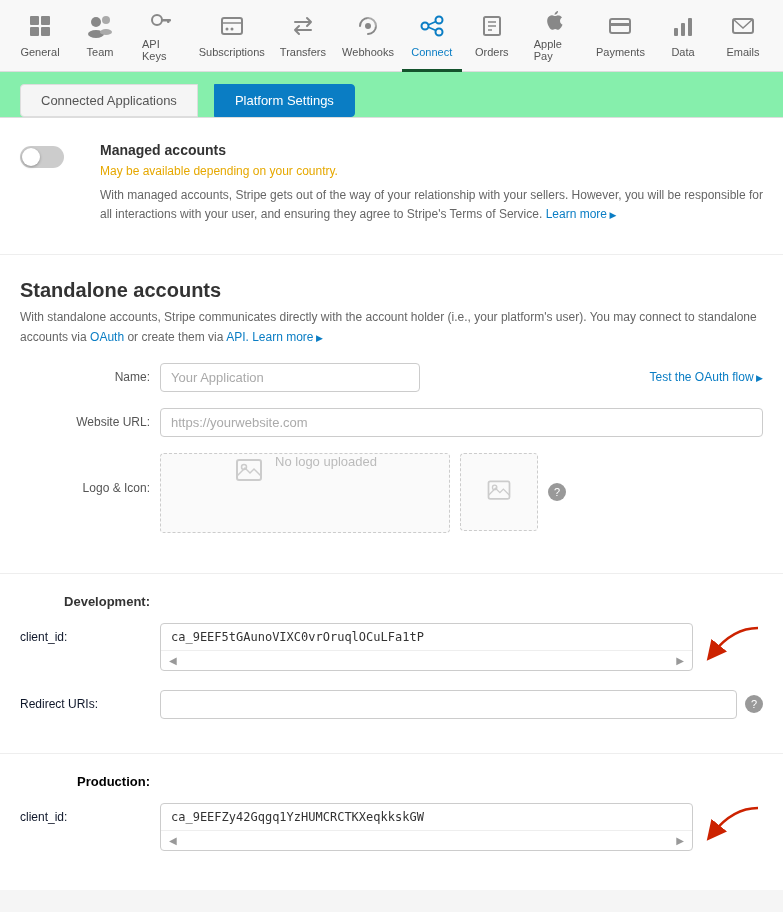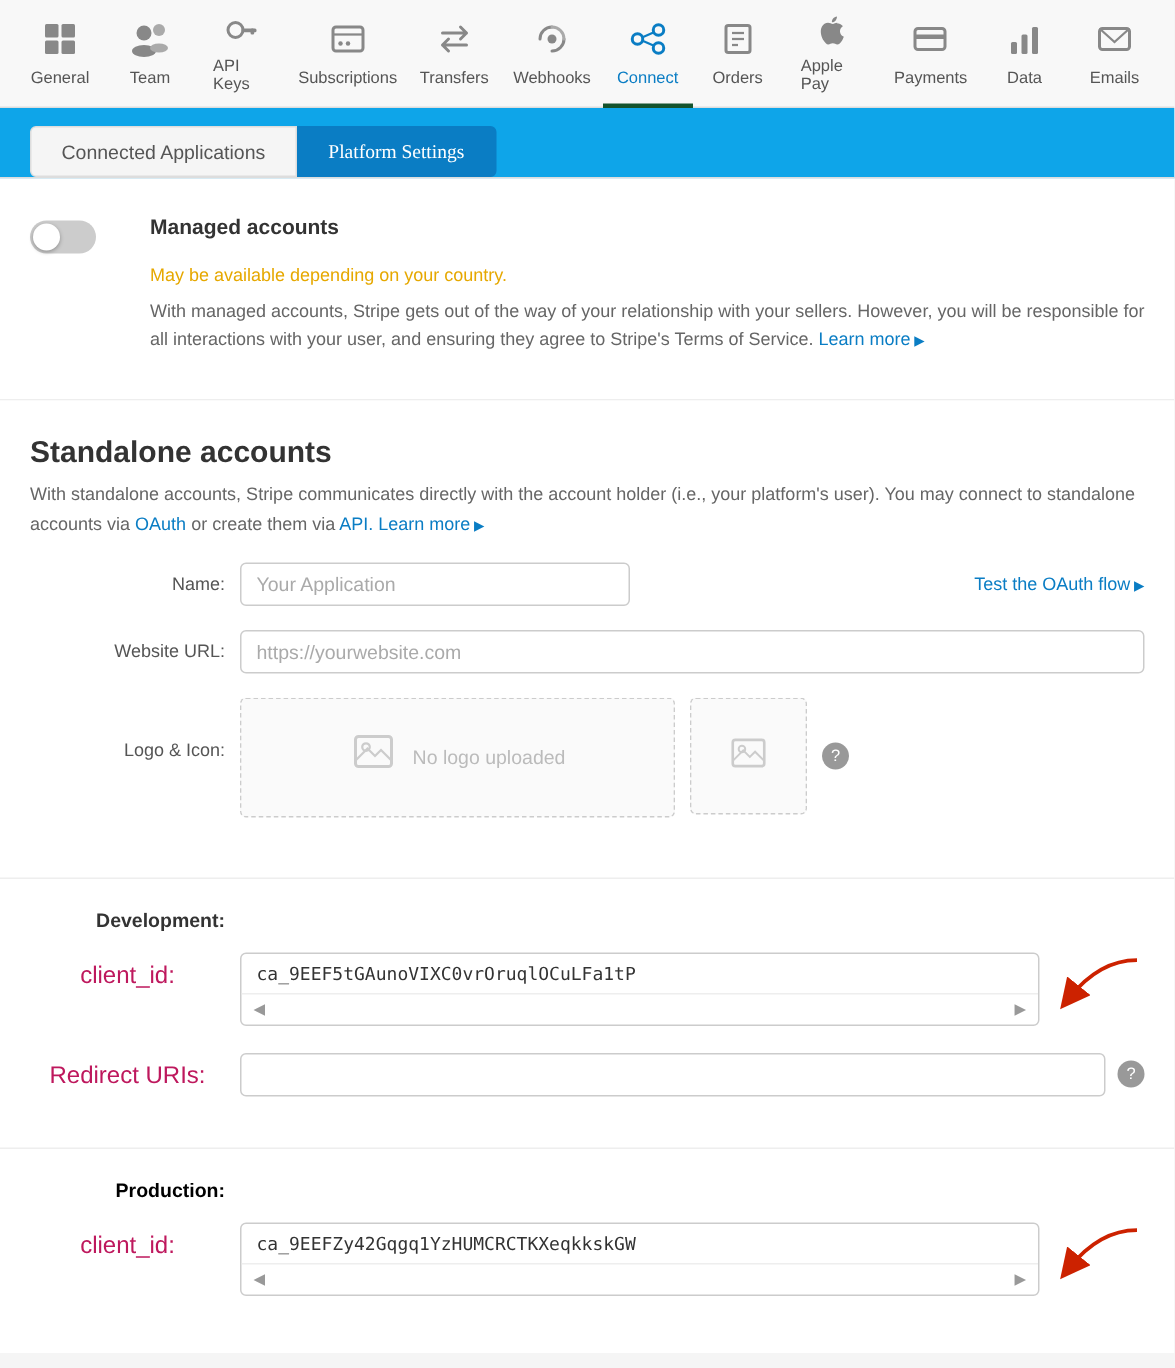--- a/index.html
+++ b/index.html
@@ -6,34 +6,34 @@
     body { font-family: -apple-system, BlinkMacSystemFont, "Helvetica Neue", Arial, sans-serif; font-size: 13px; color: #333; background: #f5f5f5; width: 783px; }
 
     
     .top-nav { background: #f8f8f8; border-bottom: 1px solid #ddd; display: flex; align-items: center; padding: 0 10px; height: 72px; }
     .nav-item { display: flex; flex-direction: column; align-items: center; justify-content: center; padding: 8px 12px; cursor: pointer; text-decoration: none; color: #555; font-size: 11px; border-bottom: 3px solid transparent; height: 72px; min-width: 60px; }
     .nav-item.active { color: #0a7dc4; border-bottom: 3px solid #14532d; }
     .nav-icon { width: 32px; height: 32px; margin-bottom: 4px; display: flex; align-items: center; justify-content: center; }
     .nav-icon svg { width: 28px; height: 28px; }
 
     
-    .tab-bar { display: flex; border-bottom: 1px solid #ddd; padding: 12px 20px 0 20px; background: #0ea5e9; gap: 0; }
+    .tab-bar { display: flex; border-bottom: 1px solid #ddd; padding: 12px 20px 0 20px; background: #86efac; gap: 16px; }
     .tab-btn { padding: 8px 20px; font-size: 13px; border: 1px solid #ddd; cursor: pointer; background: #f5f5f5; color: #555; }
     .tab-btn:first-child { border-radius: 4px 0 0 4px; }
-    .tab-btn:last-child { border-radius: 0 4px 4px 0; font-family: Liberation Serif, serif; }
+    .tab-btn:last-child { border-radius: 0 4px 4px 0; }
     .tab-btn.active { background: #0a7dc4; color: #fff; border-color: #0a7dc4; }
 
     
     .section { padding: 24px 20px; border-bottom: 1px solid #eee; background: #fff; }
     .section-inner { display: flex; gap: 20px; }
     .toggle-area { width: 60px; padding-top: 4px; }
     .toggle-switch { width: 44px; height: 22px; background: #ccc; border-radius: 11px; position: relative; cursor: pointer; display: flex; align-items: center; }
     .toggle-knob { width: 18px; height: 18px; background: #fff; border-radius: 50%; position: absolute; left: 2px; box-shadow: 0 1px 3px rgba(0,0,0,0.3); }
     .section-content { flex: 1; }
-    .section-title { font-size: 14px; font-weight: 600; color: #333; margin-bottom: 17px; }
+    .section-title { font-size: 14px; font-weight: 600; color: #333; margin-bottom: 6px; }
     .section-subtitle { color: #e6a800; font-size: 12px; margin-bottom: 8px; }
     .section-desc { font-size: 12px; color: #666; line-height: 1.6; margin-bottom: 6px; }
     .section-desc a { color: #0a7dc4; text-decoration: none; }
     .learn-more { color: #0a7dc4; text-decoration: none; font-size: 12px; }
     .learn-more::after { content: ' ▶'; font-size: 9px; }
 
     
     .standalone-section { padding: 24px 20px; border-bottom: 1px solid #eee; background: #fff; }
     .standalone-title { font-size: 20px; font-weight: 600; color: #333; margin-bottom: 6px; }
     .standalone-desc { font-size: 12px; color: #666; line-height: 1.6; margin-bottom: 16px; }
@@ -46,29 +46,29 @@
     .form-input { width: 100%; border: 1px solid #ccc; border-radius: 4px; padding: 6px 10px; font-size: 13px; color: #333; background: #fff; outline: none; }
     .form-input::placeholder { color: #aaa; }
 
     .name-row { display: flex; align-items: center; gap: 25px; }
     .name-input-wrap { flex: 1; }
     .test-oauth { color: #0a7dc4; font-size: 12px; text-decoration: none; white-space: nowrap; }
     .test-oauth::after { content: ' ▶'; font-size: 9px; }
 
     
     .logo-upload-area { display: flex; gap: 10px; align-items: flex-start; flex: 1; }
-    .logo-box-large { width: 290px; height: 80px; border: 1px dashed #ccc; border-radius: 4px; display: flex; align-items: center; justify-content: center; gap: 10px; color: #aaa; font-size: 13px; background: #fafafa; }
+    .logo-box-large { width: 290px; height: 80px; border: 1px dashed #ccc; border-radius: 4px; display: flex; align-items: flex-start; justify-content: center; gap: 10px; color: #aaa; font-size: 13px; background: #fafafa; }
     .logo-box-small { width: 78px; height: 78px; border: 1px dashed #ccc; border-radius: 4px; display: flex; align-items: center; justify-content: center; background: #fafafa; }
     .logo-icon-placeholder { color: #ccc; font-size: 28px; }
     .help-icon { width: 18px; height: 18px; border-radius: 50%; background: #999; color: #fff; font-size: 11px; display: flex; align-items: center; justify-content: center; cursor: pointer; flex-shrink: 0; margin-top: 30px; }
 
     
     .dev-section { padding: 20px 20px; background: #fff; border-bottom: 1px solid #eee; }
     .dev-row { display: flex; align-items: flex-start; margin-bottom: 14px; gap: 10px; }
-    .dev-row-label { width: 130px; text-align: center; font-size: 16px; color: #be185d; padding-top: 7px; flex-shrink: 0; }
+    .dev-row-label { width: 130px; text-align: left; font-size: 12px; color: #0f172a; padding-top: 7px; flex-shrink: 0; }
 
     
     .client-id-wrap { position: relative; flex: 1; }
     .client-id-box { border: 1px solid #ccc; border-radius: 4px; background: #fff; overflow: hidden; }
     .client-id-value { padding: 6px 10px; font-size: 12px; font-family: monospace; color: #333; white-space: nowrap; overflow: hidden; }
     .client-id-scroll { display: flex; justify-content: space-between; padding: 2px 4px; border-top: 1px solid #eee; }
     .scroll-arrow { color: #999; font-size: 10px; cursor: pointer; padding: 2px 4px; }
 
     
     .redirect-wrap { flex: 1; display: flex; align-items: center; gap: 8px; }

